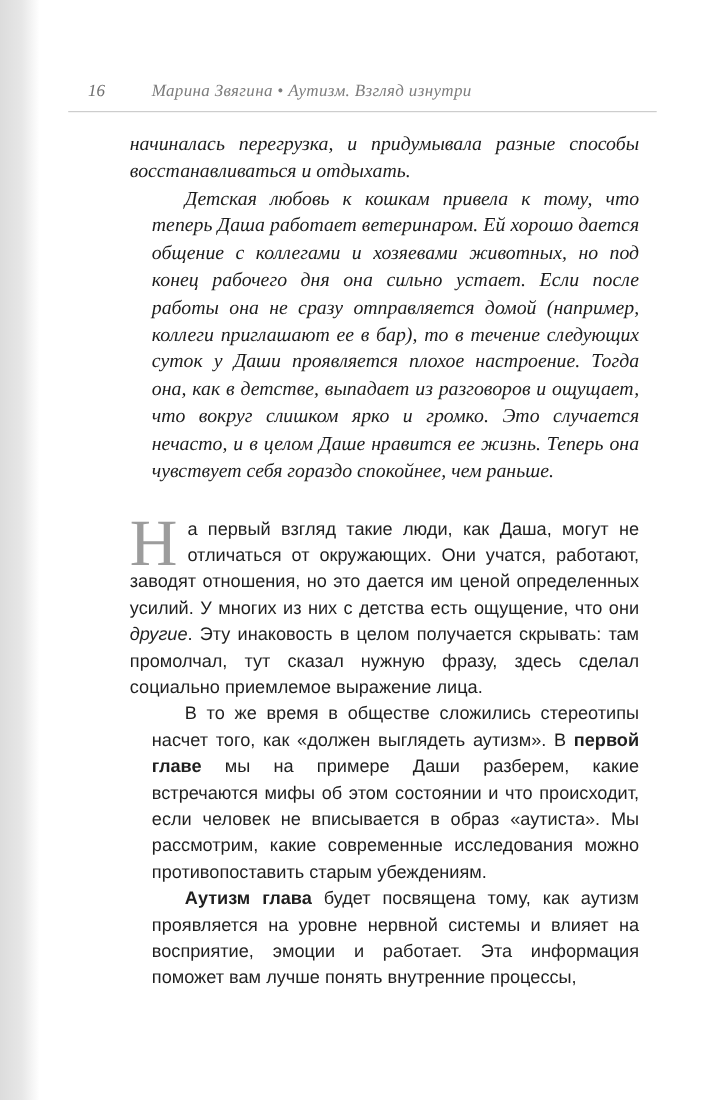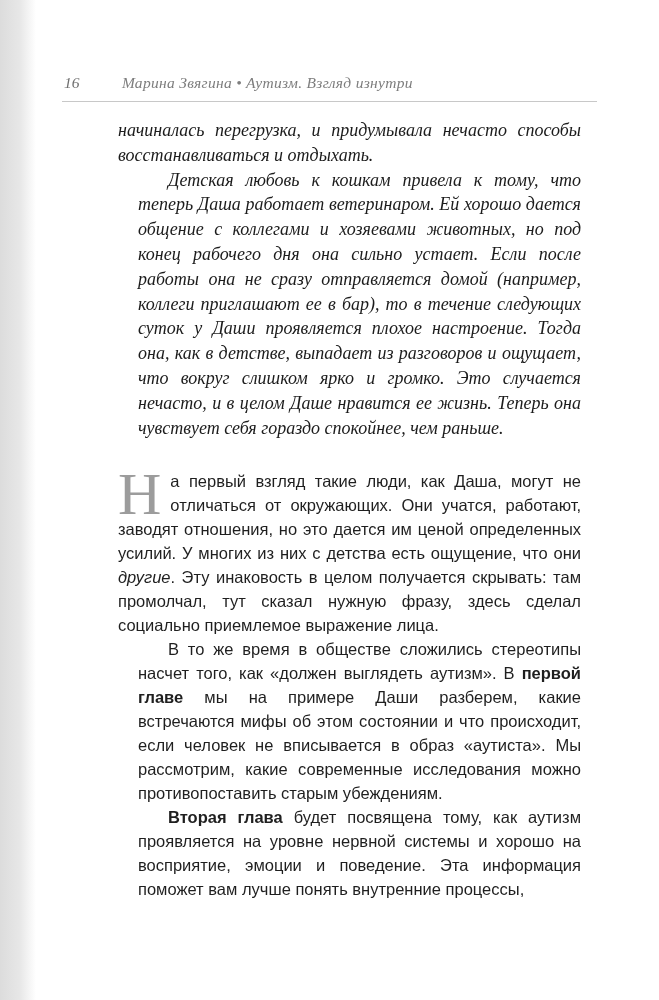--- a/index.html
+++ b/index.html
@@ -18,21 +18,21 @@
     position: absolute;
     left: 0;
     top: 0;
     width: 36px;
     height: 100%;
     background: linear-gradient(to right, #dcdcdc 0%, #e7e7e7 55%, #f7f7f7 85%, #ffffff 100%);
   }
   .running-head {
     position: absolute;
     top: 74px;
-    left: 64px;
+    left: 80px;
     right: 62px;
     font-family: "Liberation Serif", serif;
     font-style: italic;
     font-size: 15.5px;
     color: #7d7d7d;
     white-space: nowrap;
   }
   .page-num {
     display: inline-block;
     min-width: 22px;
@@ -107,26 +107,26 @@
 
   <header class="running-head">
     <span class="page-num">16</span>
     <span class="run-title">Марина Звягина  •  Аутизм. Взгляд изнутри</span>
   </header>
   <div class="header-rule"></div>
 
   <main class="content">
 
     <section class="narrative">
-      <p class="n-para">начиналась перегрузка, и придумывала нечасто способы восстанавливаться и отдыхать.</p>
+      <p class="n-para">начиналась перегрузка, и придумывала разные способы восстанавливаться и отдыхать.</p>
       <p class="n-para indent">Детская любовь к кошкам привела к тому, что теперь Даша работает ветеринаром. Ей хорошо дается общение с коллегами и хозяевами животных, но под конец рабочего дня она сильно устает. Если после работы она не сразу отправляется домой (например, коллеги приглашают ее в бар), то в течение следующих суток у Даши проявляется плохое настроение. Тогда она, как в детстве, выпадает из разговоров и ощущает, что вокруг слишком ярко и громко. Это случается нечасто, и в целом Даше нравится ее жизнь. Теперь она чувствует себя гораздо спокойнее, чем раньше.</p>
     </section>
 
     <section class="body-text">
       <p class="b-para"><span class="dropcap">Н</span><span>а первый взгляд такие люди, как Даша, могут не отличаться от окружающих. Они учатся, работают, заводят отношения, но это дается им ценой определенных усилий. У многих из них с детства есть ощущение, что они </span><em>другие</em><span>. Эту инаковость в целом получается скрывать: там промолчал, тут сказал нужную фразу, здесь сделал социально приемлемое выражение лица.</span></p>
 
       <p class="b-para indent"><span>В то же время в обществе сложились стереотипы насчет того, как «должен выглядеть аутизм». В </span><strong>первой главе</strong><span> мы на примере Даши разберем, какие встречаются мифы об этом состоянии и что происходит, если человек не вписывается в образ «аутиста». Мы рассмотрим, какие современные исследования можно противопоставить старым убеждениям.</span></p>
 
-      <p class="b-para indent"><strong>Вторая глава</strong><span> будет посвящена тому, как аутизм проявляется на уровне нервной системы и хорошо на восприятие, эмоции и поведение. Эта информация поможет вам лучше понять внутренние процессы,</span></p>
+      <p class="b-para indent"><strong>Аутизм глава</strong><span> будет посвящена тому, как аутизм проявляется на уровне нервной системы и влияет на восприятие, эмоции и работает. Эта информация поможет вам лучше понять внутренние процессы,</span></p>
     </section>
 
   </main>
 </div>
 
 </body></html>

